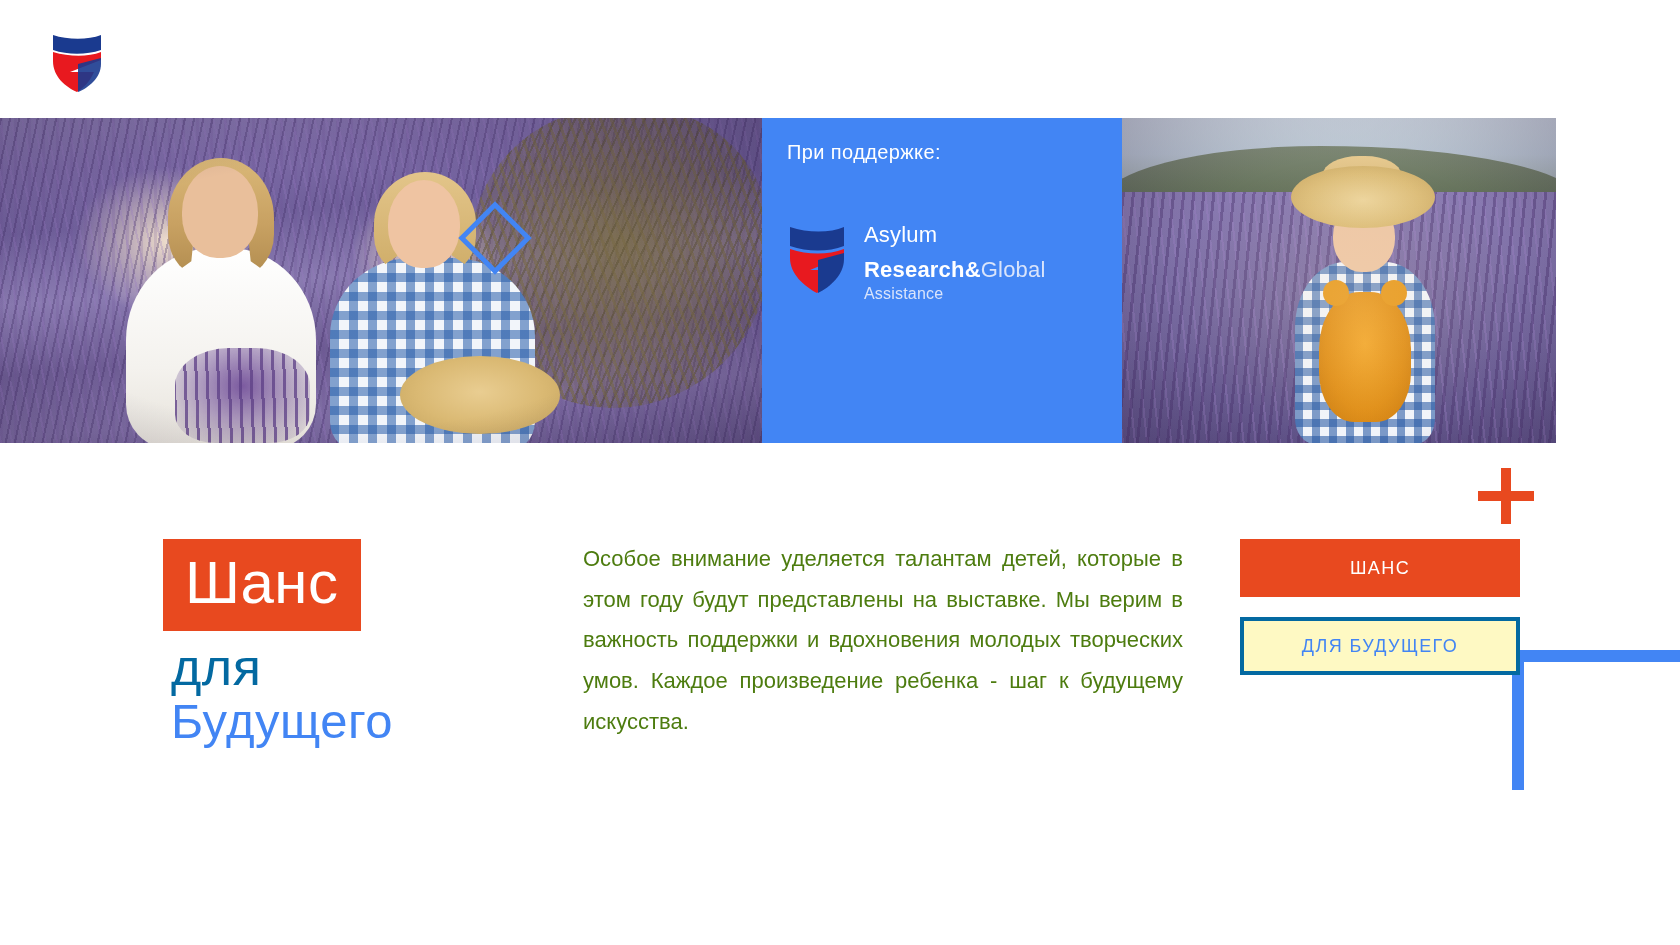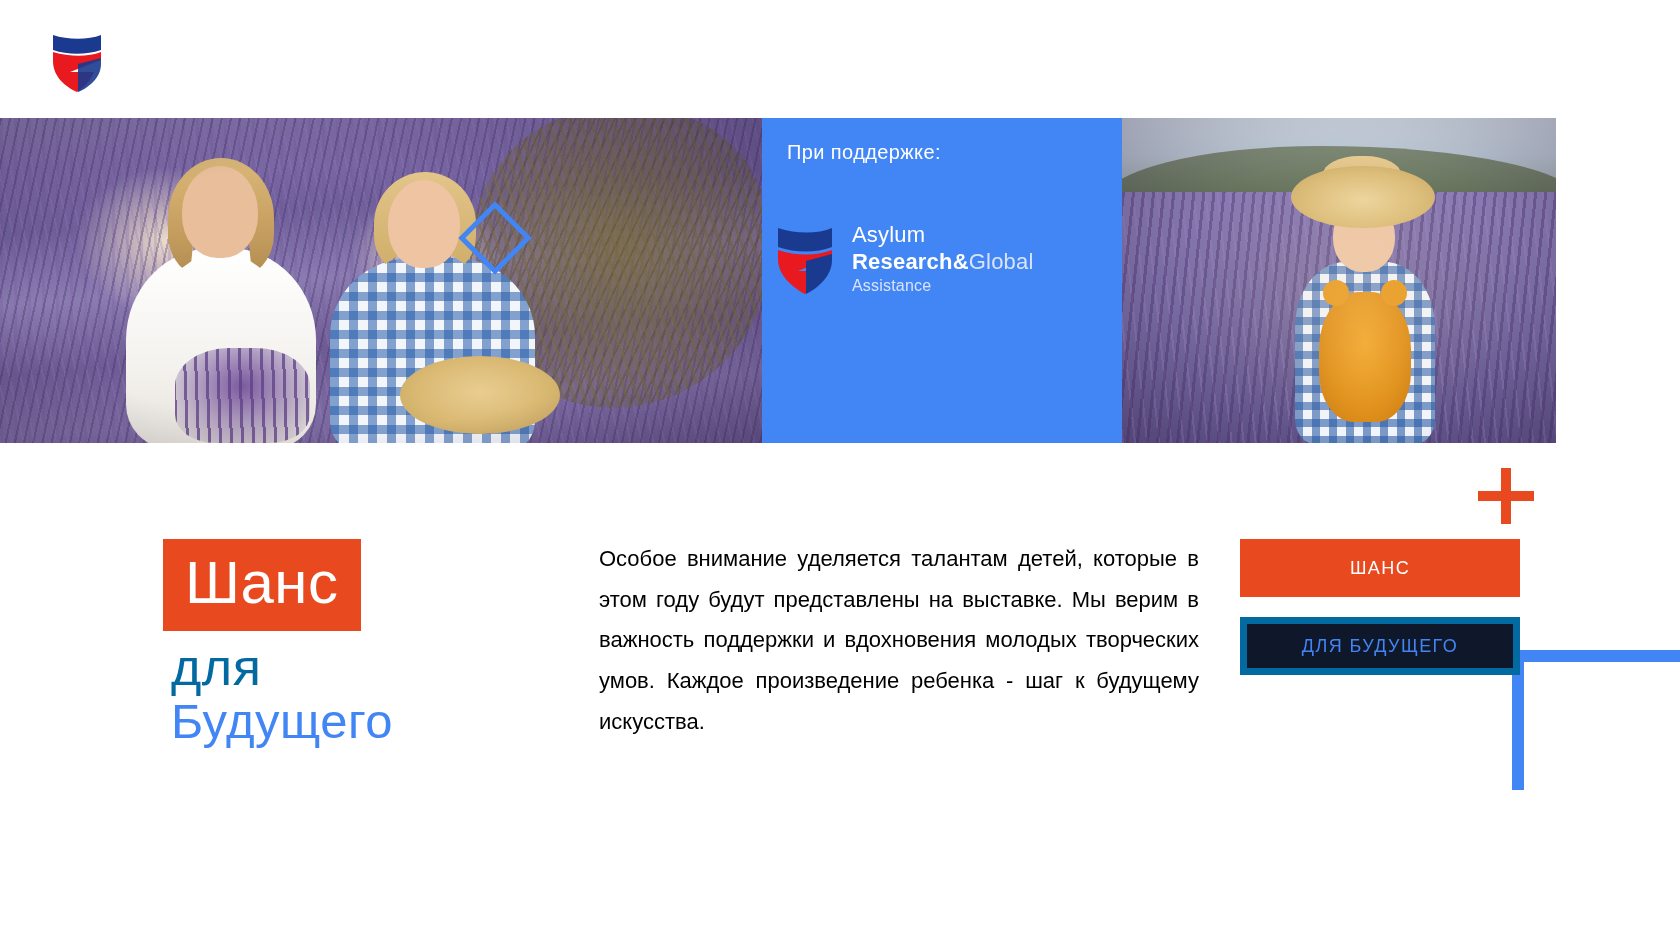--- a/index.html
+++ b/index.html
@@ -80,25 +80,25 @@
 
   .support-panel {
     position: absolute; left: 762px; top: 0; width: 360px; height: 325px;
     background: #4285f4;
   }
   .support-title {
     position: absolute; left: 25px; top: 23px;
     color: #ffffff; font-size: 20px; font-weight: 400; letter-spacing: 0.4px;
     white-space: nowrap;
   }
-  .support-logo-wrap { position: absolute; left: 12px; top: 104px; display: flex; align-items: flex-end; gap: 16px; }
+  .support-logo-wrap { position: absolute; left: 24px; top: 104px; display: flex; align-items: flex-start; gap: 16px; }
   .support-shield { width: 62px; height: 72px; flex: 0 0 auto; }
   .support-logo-text { line-height: 1.22; white-space: nowrap; }
   .slt-1 { font-size: 22px; color: #ffffff; font-weight: 400; letter-spacing: 0.2px; }
-  .slt-2 { font-size: 22px; letter-spacing: 0.2px; }
+  .slt-2 { font-size: 22px; letter-spacing: 0.2px; margin-top: 8px; }
   .slt-2 b { color: #ffffff; font-weight: 700; }
   .slt-2 span { color: #d9e4fb; font-weight: 300; }
   .slt-3 { font-size: 16px; color: #d9e4fb; font-weight: 300; letter-spacing: 0.2px; }
 
   .photo-right {
     position: absolute; left: 1122px; top: 0; width: 434px; height: 325px;
     overflow: hidden;
     background:
       linear-gradient(180deg, #b8c4cf 0%, #aab6c2 12%, #8a9a86 19%, #6f7f63 24%, #8d7f6c 34%, #7e6f9a 48%, #6d5e8d 70%, #5f5180 100%);
   }
@@ -160,33 +160,33 @@
     color: #0369a1; font-size: 52px; font-weight: 400; line-height: 1.08;
     margin-top: 8px; padding-left: 8px; letter-spacing: 0.5px;
   }
   .hl-line3 {
     color: #4285f4; font-size: 49px; font-weight: 400; line-height: 1.08;
     padding-left: 8px; letter-spacing: 0.5px;
   }
 
   .paragraph {
     position: absolute; left: 583px; top: 96px; width: 600px;
-    color: #000000; font-size: 22px; line-height: 1.85;
-    text-align: justify; font-weight: 400; margin-left: 16px;
+    color: #4d7c0f; font-size: 22px; line-height: 1.85;
+    text-align: justify; font-weight: 400;
   }
 
   .cta-group { position: absolute; left: 1240px; top: 96px; width: 280px; }
   .btn {
     display: flex; align-items: center; justify-content: center;
     width: 280px; height: 58px;
     font-size: 18px; letter-spacing: 1.4px; font-weight: 400;
     cursor: pointer; user-select: none;
   }
   .btn-primary { background: #e8491f; color: #ffffff; border: none; }
-  .btn-secondary { background: #0f172a; color: #4285f4; border: 7px solid #0369a1; margin-top: 20px; }
+  .btn-secondary { background: #fef9c3; color: #4285f4; border: 4px solid #0369a1; margin-top: 20px; }
 </style>
 </head>
 <body>
 
 <div class="page">
 
   <div class="header">
     <div class="brand-shield">
       <svg viewBox="0 0 58 66" width="58" height="66">
         <path d="M4 6 L54 6 L54 34 C54 50 40 60 29 65 C18 60 4 50 4 34 Z" fill="#ffffff"></path>

